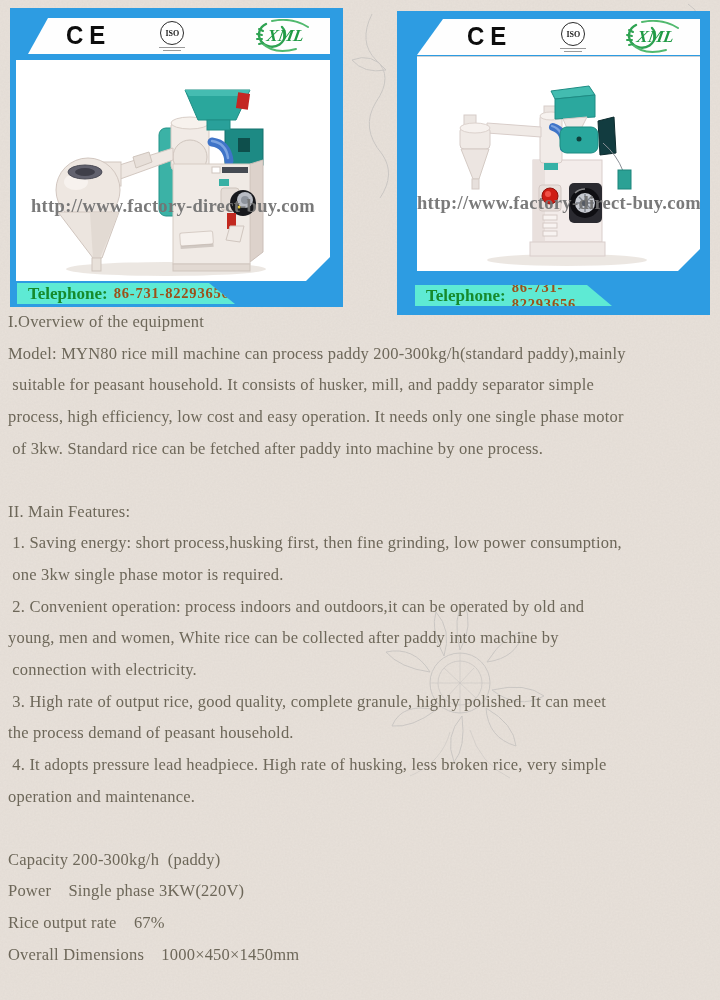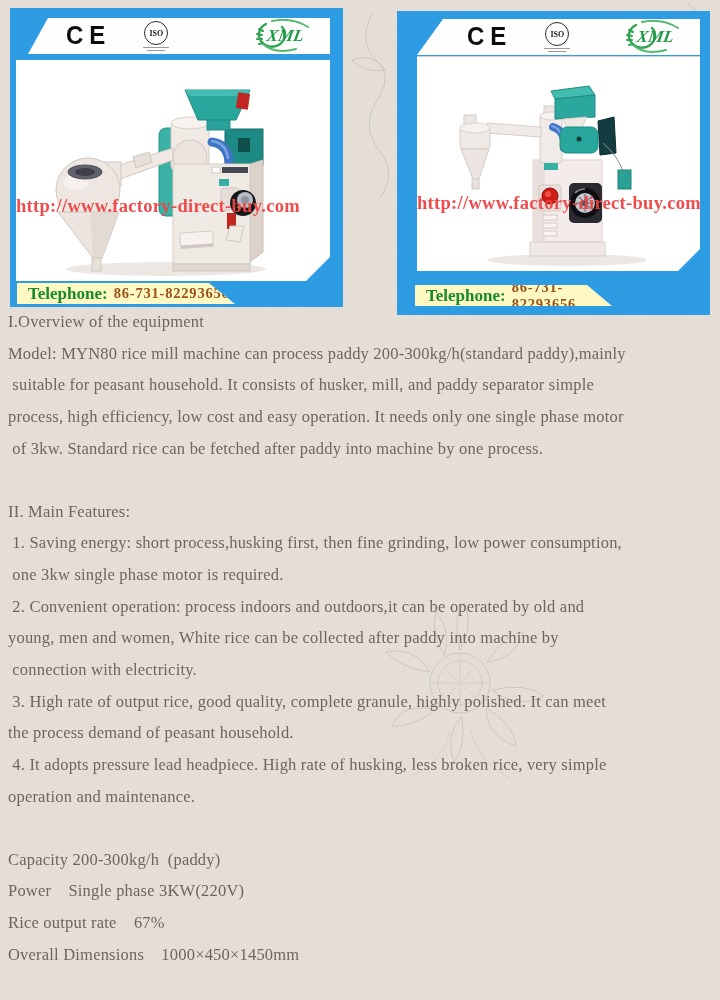--- a/index.html
+++ b/index.html
@@ -8,21 +8,21 @@
     background:#e8e1da;
     font-family:"Liberation Serif",serif;
   }
   .texture{position:absolute;left:0;top:0;z-index:0;pointer-events:none;}
 
   
   .panel{position:absolute;background:#2d9ce2;z-index:1;}
   .panel-left{left:10px;top:8px;width:333px;height:299px;}
   .panel-right{left:397px;top:11px;width:313px;height:304px;}
 
-  .band{position:absolute;background:#fefefe;height:36px;display:flex;align-items:center;}
+  .band{position:absolute;background:#fefefe;height:36px;display:flex;align-items:center;gap:16px;}
   .panel-left  .band{left:6px;right:13px;top:10px;clip-path:polygon(32px 0,100% 0,100% 100%,12px 100%);}
   .panel-right .band{left:20px;right:10px;top:8px;clip-path:polygon(26px 0,100% 0,100% 100%,0 100%);}
   .band-rule{position:absolute;left:20px;right:10px;top:45px;height:2px;background:#ccd1d5;}
 
   .ce-mark{margin-left:50px;font-family:"Liberation Sans",sans-serif;font-weight:bold;
            font-size:24px;letter-spacing:6px;color:#0d0d0d;transform:scaleY(1.05);}
   .iso-badge{margin-left:32px;display:flex;flex-direction:column;align-items:center;}
   .iso-circle{width:22px;height:22px;border:1.5px solid #2a2a2a;border-radius:50%;
               display:flex;align-items:center;justify-content:center;
               font:bold 8px "Liberation Serif",serif;color:#222;background:#fff;}
@@ -32,25 +32,25 @@
   .brand-text{position:absolute;left:15px;top:7px;
               font-family:"Liberation Serif",serif;font-style:italic;font-weight:bold;
               font-size:17px;color:#1f9a44;transform:skewX(-10deg);letter-spacing:0px;}
 
   .photo{position:absolute;background:#ffffff;overflow:hidden;}
   .panel-left  .photo{left:6px;right:13px;top:52px;bottom:26px;
       clip-path:polygon(0 0,100% 0,100% calc(100% - 24px),calc(100% - 24px) 100%,0 100%);}
   .panel-right .photo{left:20px;right:10px;top:46px;bottom:44px;
       clip-path:polygon(0 0,100% 0,100% calc(100% - 22px),calc(100% - 22px) 100%,0 100%);}
 
-  .watermark{position:absolute;left:0;right:0;top:136px;text-align:left;white-space:nowrap;
+  .watermark{position:absolute;left:0;right:0;top:136px;text-align:center;white-space:nowrap;
              font-family:"Liberation Serif",serif;font-weight:bold;font-size:18.5px;
-             color:#ef4444;opacity:.95;z-index:3;letter-spacing:.3px;}
-
-  .phone-strip{position:absolute;background:#fef9c3;height:21px;display:flex;align-items:center;z-index:2;}
+             color:#737373;opacity:.95;z-index:3;letter-spacing:.3px;}
+
+  .phone-strip{position:absolute;background:#5eead4;height:21px;display:flex;align-items:center;z-index:2;}
   .panel-left  .phone-strip{left:7px;bottom:3px;width:218px;
       clip-path:polygon(0 0,192px 0,218px 100%,0 100%);}
   .panel-right .phone-strip{left:18px;bottom:9px;width:200px;
       clip-path:polygon(0 0,172px 0,197px 100%,0 100%);}
   .tel-label{padding-left:11px;font:bold 17px "Liberation Serif",serif;color:#168a2c;}
   .tel-number{padding-left:6px;font:bold 14.5px "Liberation Serif",serif;color:#9d5019;letter-spacing:.8px;}
 
   
   .article{position:absolute;left:8px;top:306px;right:2px;z-index:1;
            font-size:16.5px;line-height:31.7px;color:#6d6759;letter-spacing:.2px;}

